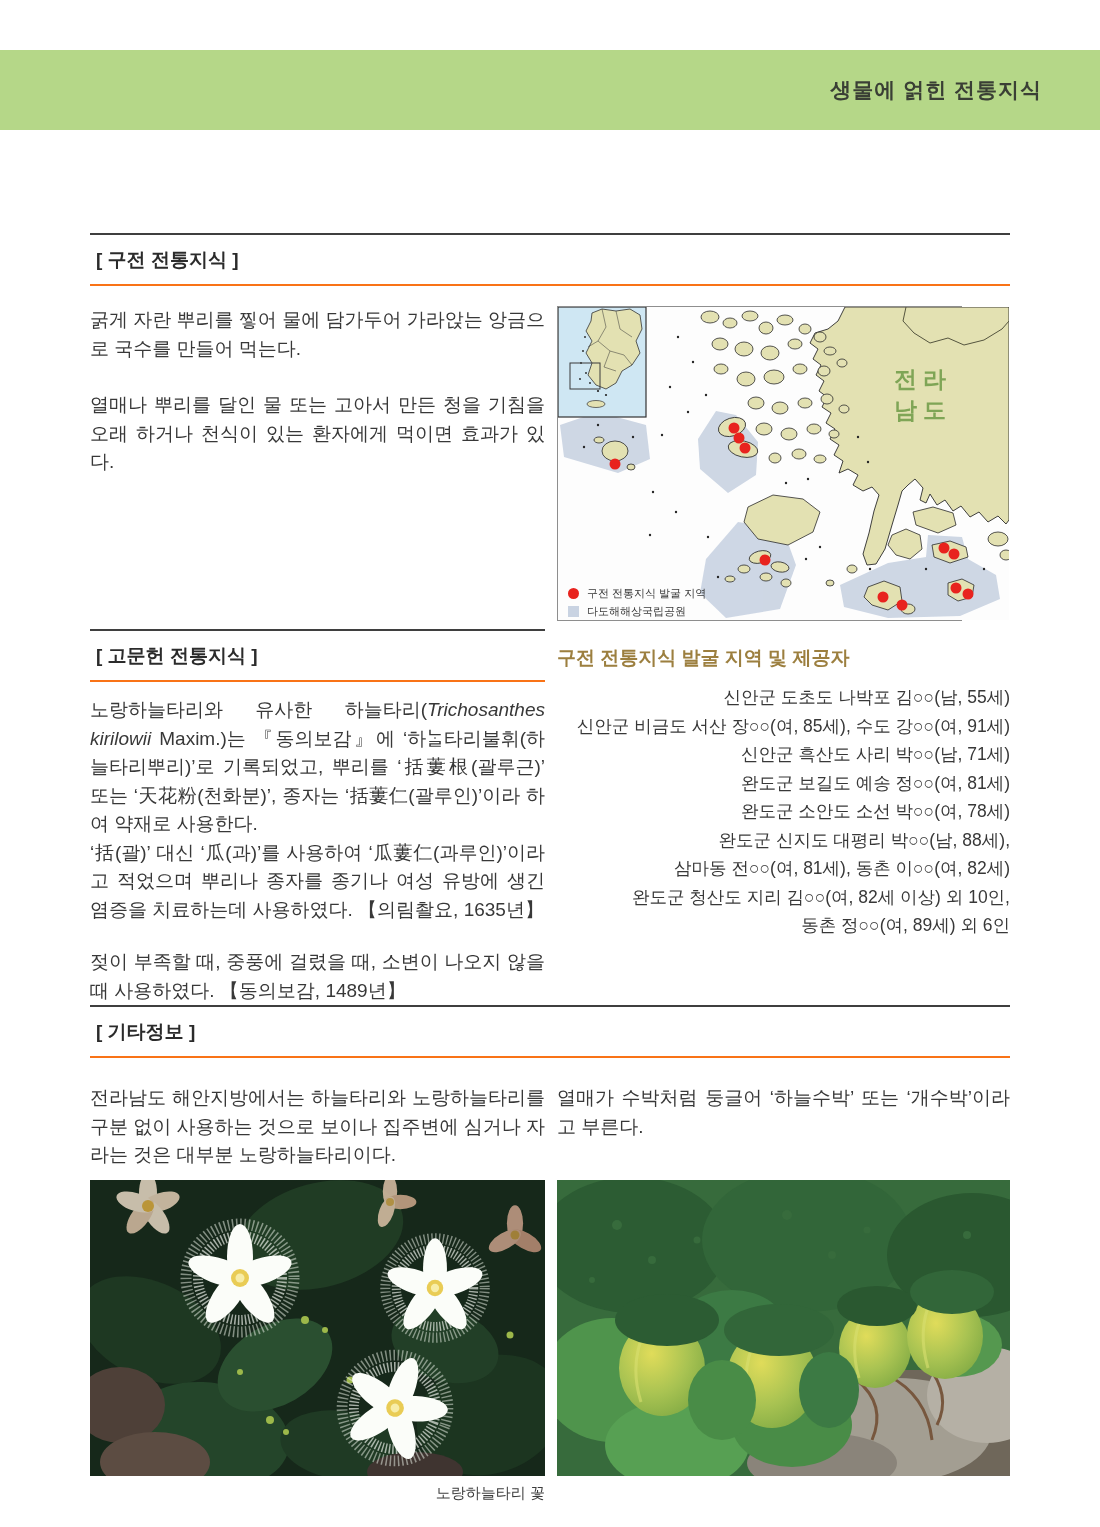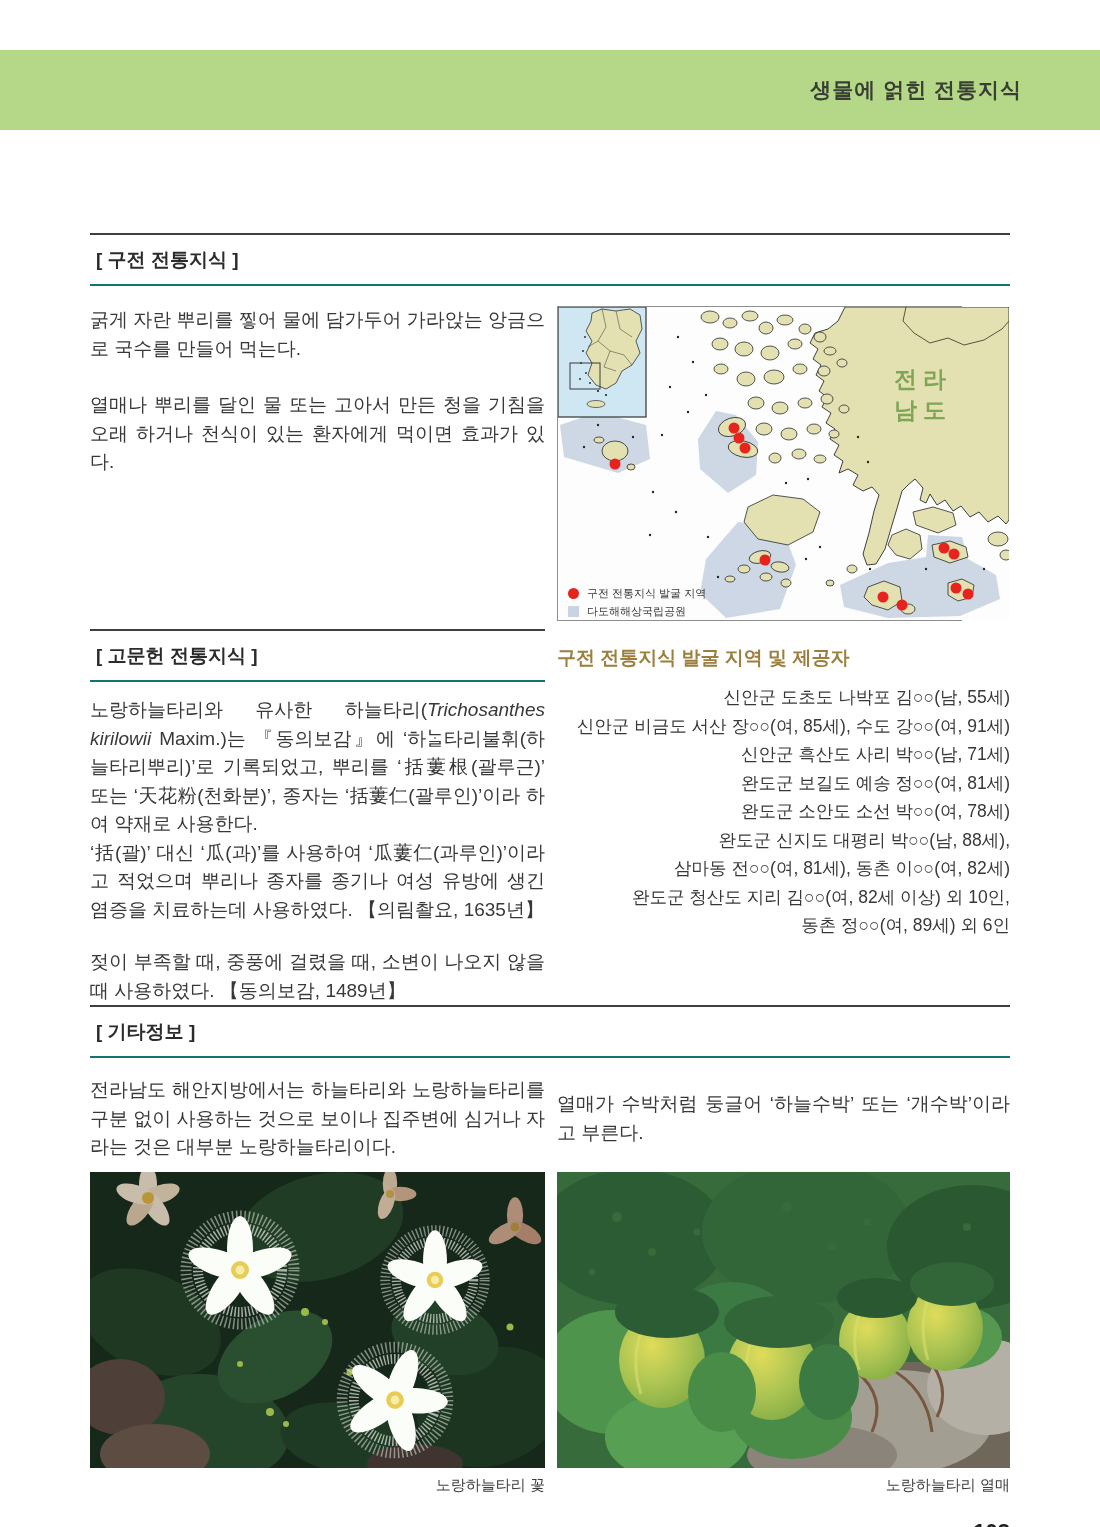--- a/index.html
+++ b/index.html
@@ -7,28 +7,28 @@
   .page {
     position:relative; width:1100px; height:1527px; margin:0 auto;
     background:#fff; overflow:hidden;
     font-family:"Liberation Sans","DejaVu Sans",sans-serif;
     color:#383838;
   }
   .header-bar {
     position:absolute; top:50px; left:0; width:1100px; height:80px;
     background:var(--header_green,#b5d788);
     display:flex; align-items:center; justify-content:flex-end;
-    padding-right:78px;
+    padding-right:58px;
   }
   .header-bar .title { font-size:21px; font-weight:600; color:#3a3f35; letter-spacing:1px; }
 
   .content { position:absolute; left:90px; top:233px; width:920px; }
 
   .section-head {
-    border-top:2px solid #3f3f3f; border-bottom:2px solid #0f766e;
+    border-top:2px solid #3f3f3f; border-bottom:2px solid #f97316;
     padding:12px 6px 11px 6px;
   }
   .section-head h2 { font-size:19px; font-weight:bold; color:#2b2b2b; }
 
   .row { display:flex; gap:12px; }
   .col-l { width:455px; }
   .col-r { width:453px; }
 
   p.body { font-size:19px; line-height:28.5px; text-align:justify; color:#383838; }
   .row1 { margin-top:20px; }
@@ -50,21 +50,21 @@
 
   .row2 { margin-top:8px; }
   .row2 .col-l p.body { margin-top:14px; }
   .row2 .col-l p.body.gap { margin-top:24px; }
   .providers { padding-top:16px; }
   .providers .ptitle { font-size:19px; font-weight:bold; color:var(--brown_gold,#9c7f3f); }
   .providers .plist { margin-top:12px;text-align:right; }
   .providers .plist div { font-size:17.5px; line-height:28.5px; color:#383838; }
   .providers .plist div.indent { padding-left:36px; }
 
-  .row3 { margin-top:18px;align-items:center; }
+  .row3 { margin-top:26px; }
   .row3 p.body { }
 
   .photos { margin-top:10px; display:flex; gap:12px; }
   .photo { width:455px; height:296px; overflow:hidden; }
   .photo.right { width:453px; }
   .captions { margin-top:8px; display:flex; gap:12px; }
   .captions div { font-size:15px; color:#3c3c3c; text-align:right; }
   .cap-l { width:455px; } .cap-r { width:453px; }
 
   .page-number { margin-top:24px; text-align:right; font-size:22px; font-weight:bold; color:#1e1e1e; }
@@ -432,19 +432,18 @@
             <ellipse cx="395" cy="112" rx="42" ry="22" fill="#326639"></ellipse>
             <ellipse cx="165" cy="220" rx="34" ry="40" fill="#498c47"></ellipse>
             <ellipse cx="272" cy="210" rx="30" ry="38" fill="#3c7a44"></ellipse>
           </g>
         </svg>
       </div>
     </div>
 
     <div class="captions">
       <div class="cap-l">노랑하늘타리 꽃</div>
-      <div class="cap-r">노랑하늘타리 열매</div>
     </div>
 
     <div class="page-number">103</div>
 
   </div>
 </div>
 
 </body></html>

